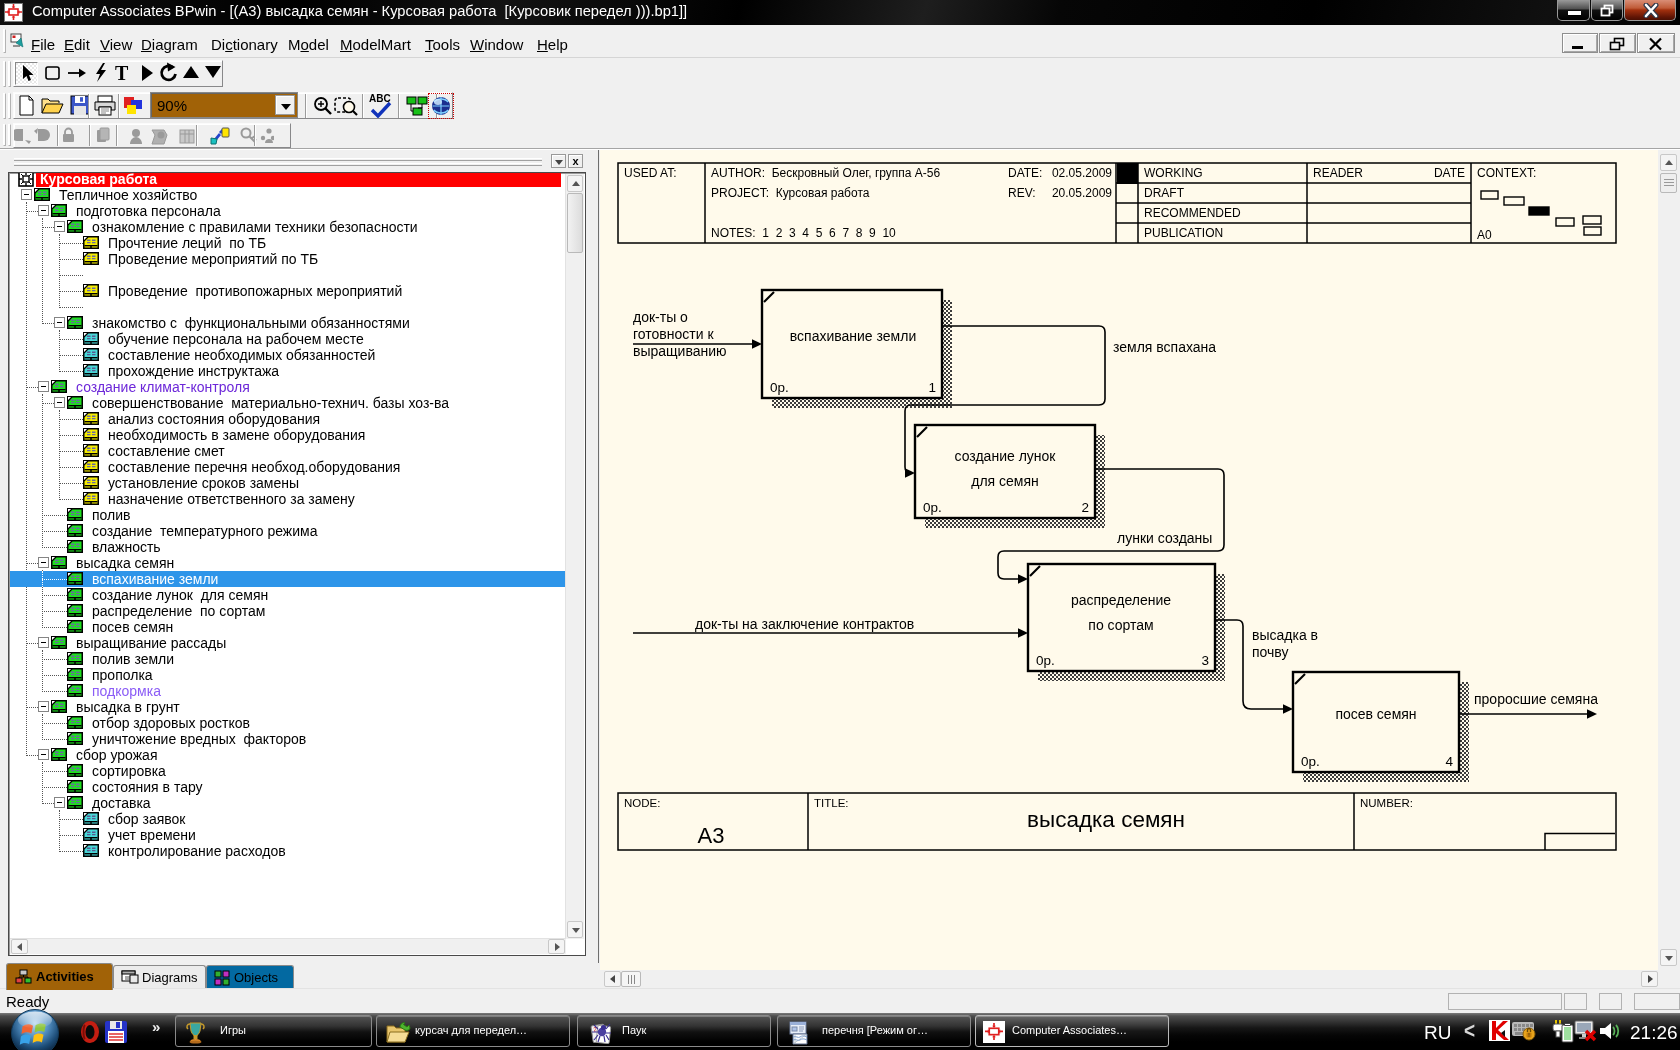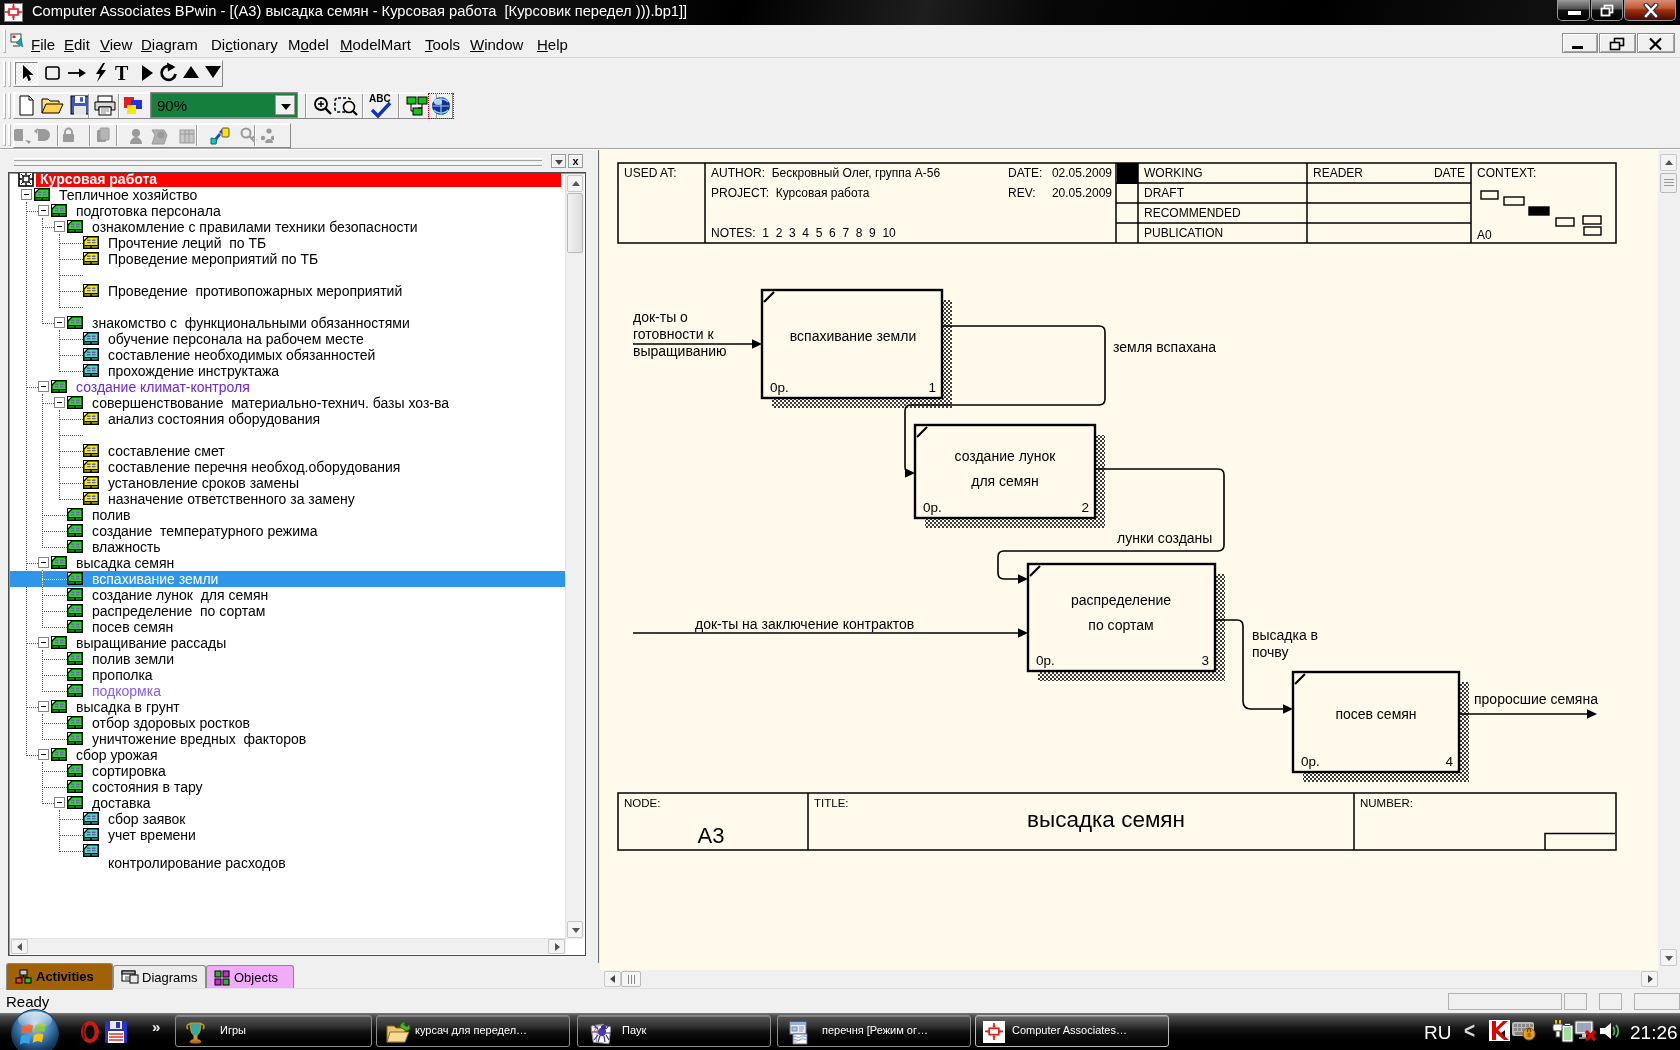--- a/index.html
+++ b/index.html
@@ -206,21 +206,21 @@
         <path d="M1 7h20v8h-4v-3H5v3H1z" fill="#d8d8d8" stroke="#000"></path>
         <rect x="5" y="12" width="12" height="8" fill="#fff" stroke="#000"></rect>
         <path d="M7 14h8M7 16h8M7 18h5" stroke="#888"></path>
       </svg>
  <div class="tsep" style="left:118px;top:4px;height:24px"></div>
  <svg class="abs" style="left:122px;top:5px" width="22" height="21" viewBox="0 0 22 21">
         <rect x="2" y="2" width="10" height="11" fill="#e02020"></rect>
         <rect x="9" y="5" width="11" height="9" fill="#2233dd"></rect>
         <rect x="5" y="10" width="9" height="9" fill="#ffe400"></rect>
       </svg>
- <div class="abs" style="left:150px;top:2px;width:148px;height:26px;background:#15803d;border:1px solid #888;box-shadow:inset 1px 1px 0 #666">
+ <div class="abs" style="left:150px;top:2px;width:148px;height:26px;background:#a16207;border:1px solid #888;box-shadow:inset 1px 1px 0 #666">
    <div class="abs" style="left:6px;top:4px;font-size:15px">90%</div>
    <div class="abs" style="right:2px;top:2px;width:20px;height:20px;background:#f0f0f0;border:1px solid #999;box-shadow:inset 1px 1px 0 #fff">
           <div class="arr" style="left:5px;top:8px;border-left:5px solid transparent;border-right:5px solid transparent;border-top:6px solid #000"></div>
         </div>
  </div>
  <div class="tsep" style="left:305px;top:4px;height:24px"></div>
  <svg class="abs" style="left:312px;top:5px" width="22" height="21" viewBox="0 0 22 21">
         <circle cx="9" cy="9" r="6" fill="none" stroke="#000" stroke-width="1.8"></circle>
         <path d="M13.5 13.5L19 19" stroke="#000" stroke-width="2.4"></path>
         <path d="M6 9h6M9 6v6" stroke="#000" stroke-width="1.4"></path>
@@ -444,20 +444,26 @@
           <use href="#icg"></use>
         </svg>
         <div class="abs" style="left:83px;top:0;color:#000">совершенствование&nbsp; материально-технич. базы хоз-ва</div>
       </div>
       <div class="trow" style="left:0;top:238px;width:566px">
         <svg class="abs" style="left:74px;top:1px" width="16" height="13" viewBox="0 0 16 13">
           <use href="#icy"></use>
         </svg>
         <div class="abs" style="left:99px;top:0;color:#000">анализ состояния оборудования</div>
       </div>
+      <div class="trow" style="left:0;top:254px;width:566px">
+        <svg class="abs" style="left:74px;top:1px" width="16" height="13" viewBox="0 0 16 13">
+          <use href="#icy"></use>
+        </svg>
+        <div class="abs" style="left:99px;top:0;color:#000">необходимость в замене оборудования</div>
+      </div>
       <div class="trow" style="left:0;top:270px;width:566px">
         <svg class="abs" style="left:74px;top:1px" width="16" height="13" viewBox="0 0 16 13">
           <use href="#icy"></use>
         </svg>
         <div class="abs" style="left:99px;top:0;color:#000">составление смет</div>
       </div>
       <div class="trow" style="left:0;top:286px;width:566px">
         <svg class="abs" style="left:74px;top:1px" width="16" height="13" viewBox="0 0 16 13">
           <use href="#icy"></use>
         </svg>
@@ -606,21 +612,21 @@
       <div class="trow" style="left:0;top:654px;width:566px">
         <svg class="abs" style="left:74px;top:1px" width="16" height="13" viewBox="0 0 16 13">
           <use href="#icc"></use>
         </svg>
         <div class="abs" style="left:99px;top:0;color:#000">учет времени</div>
       </div>
       <div class="trow" style="left:0;top:670px;width:566px">
         <svg class="abs" style="left:74px;top:1px" width="16" height="13" viewBox="0 0 16 13">
           <use href="#icc"></use>
         </svg>
-        <div class="abs" style="left:99px;top:12px;color:#000">контролирование расходов</div>
+        <div class="abs" style="left:99px;top:0;color:#000">контролирование расходов</div>
       </div>
 <div class="sbtrack" style="right:1px;top:1px;width:19px;height:765px;border-left:1px solid #e2e2e2">
  <div class="sbbtn" style="left:1px;top:1px;width:16px;height:17px">
           <div class="arr" style="left:4px;top:5px;border-left:4px solid transparent;border-right:4px solid transparent;border-bottom:5px solid #555"></div>
         </div>
  <div class="sbthumb" style="left:1px;top:19px;width:16px;height:60px"></div>
  <div class="sbbtn" style="left:1px;top:747px;width:16px;height:17px">
           <div class="arr" style="left:4px;top:6px;border-left:4px solid transparent;border-right:4px solid transparent;border-top:5px solid #555"></div>
         </div>
 </div>
@@ -646,21 +652,21 @@
       </div>
  <div class="tab" style="left:113px;top:2px;width:93px;height:25px;background:#ececec">
    <svg class="abs" style="left:7px;top:4px" width="18" height="15" viewBox="0 0 18 15">
           <rect x="1" y="1" width="13" height="10" fill="#fff" stroke="#000"></rect>
           <rect x="1" y="1" width="13" height="3" fill="#b0b0b0" stroke="#000"></rect>
           <path d="M4 7h7M4 9h5" stroke="#555"></path>
           <rect x="9" y="5" width="8" height="8" fill="#e8e8e8" stroke="#000"></rect>
         </svg>
    <div class="abs" style="left:28px;top:4px">Diagrams</div>
       </div>
- <div class="tab" style="left:206px;top:2px;width:88px;height:25px;background:#f0abfc">
+ <div class="tab" style="left:206px;top:2px;width:88px;height:25px;background:#0369a1">
    <svg class="abs" style="left:7px;top:4px" width="17" height="16" viewBox="0 0 17 16">
           <rect x="1" y="1" width="6" height="6" fill="#30b030" stroke="#000"></rect>
           <rect x="9" y="1" width="6" height="6" fill="#c030c0" stroke="#000"></rect>
           <rect x="1" y="9" width="6" height="6" fill="#c030c0" stroke="#000"></rect>
           <rect x="9" y="9" width="6" height="6" fill="#30b030" stroke="#000"></rect>
         </svg>
    <div class="abs" style="left:27px;top:4px">Objects</div>
       </div>
 </div>
     <div class="abs" id="dpane">

